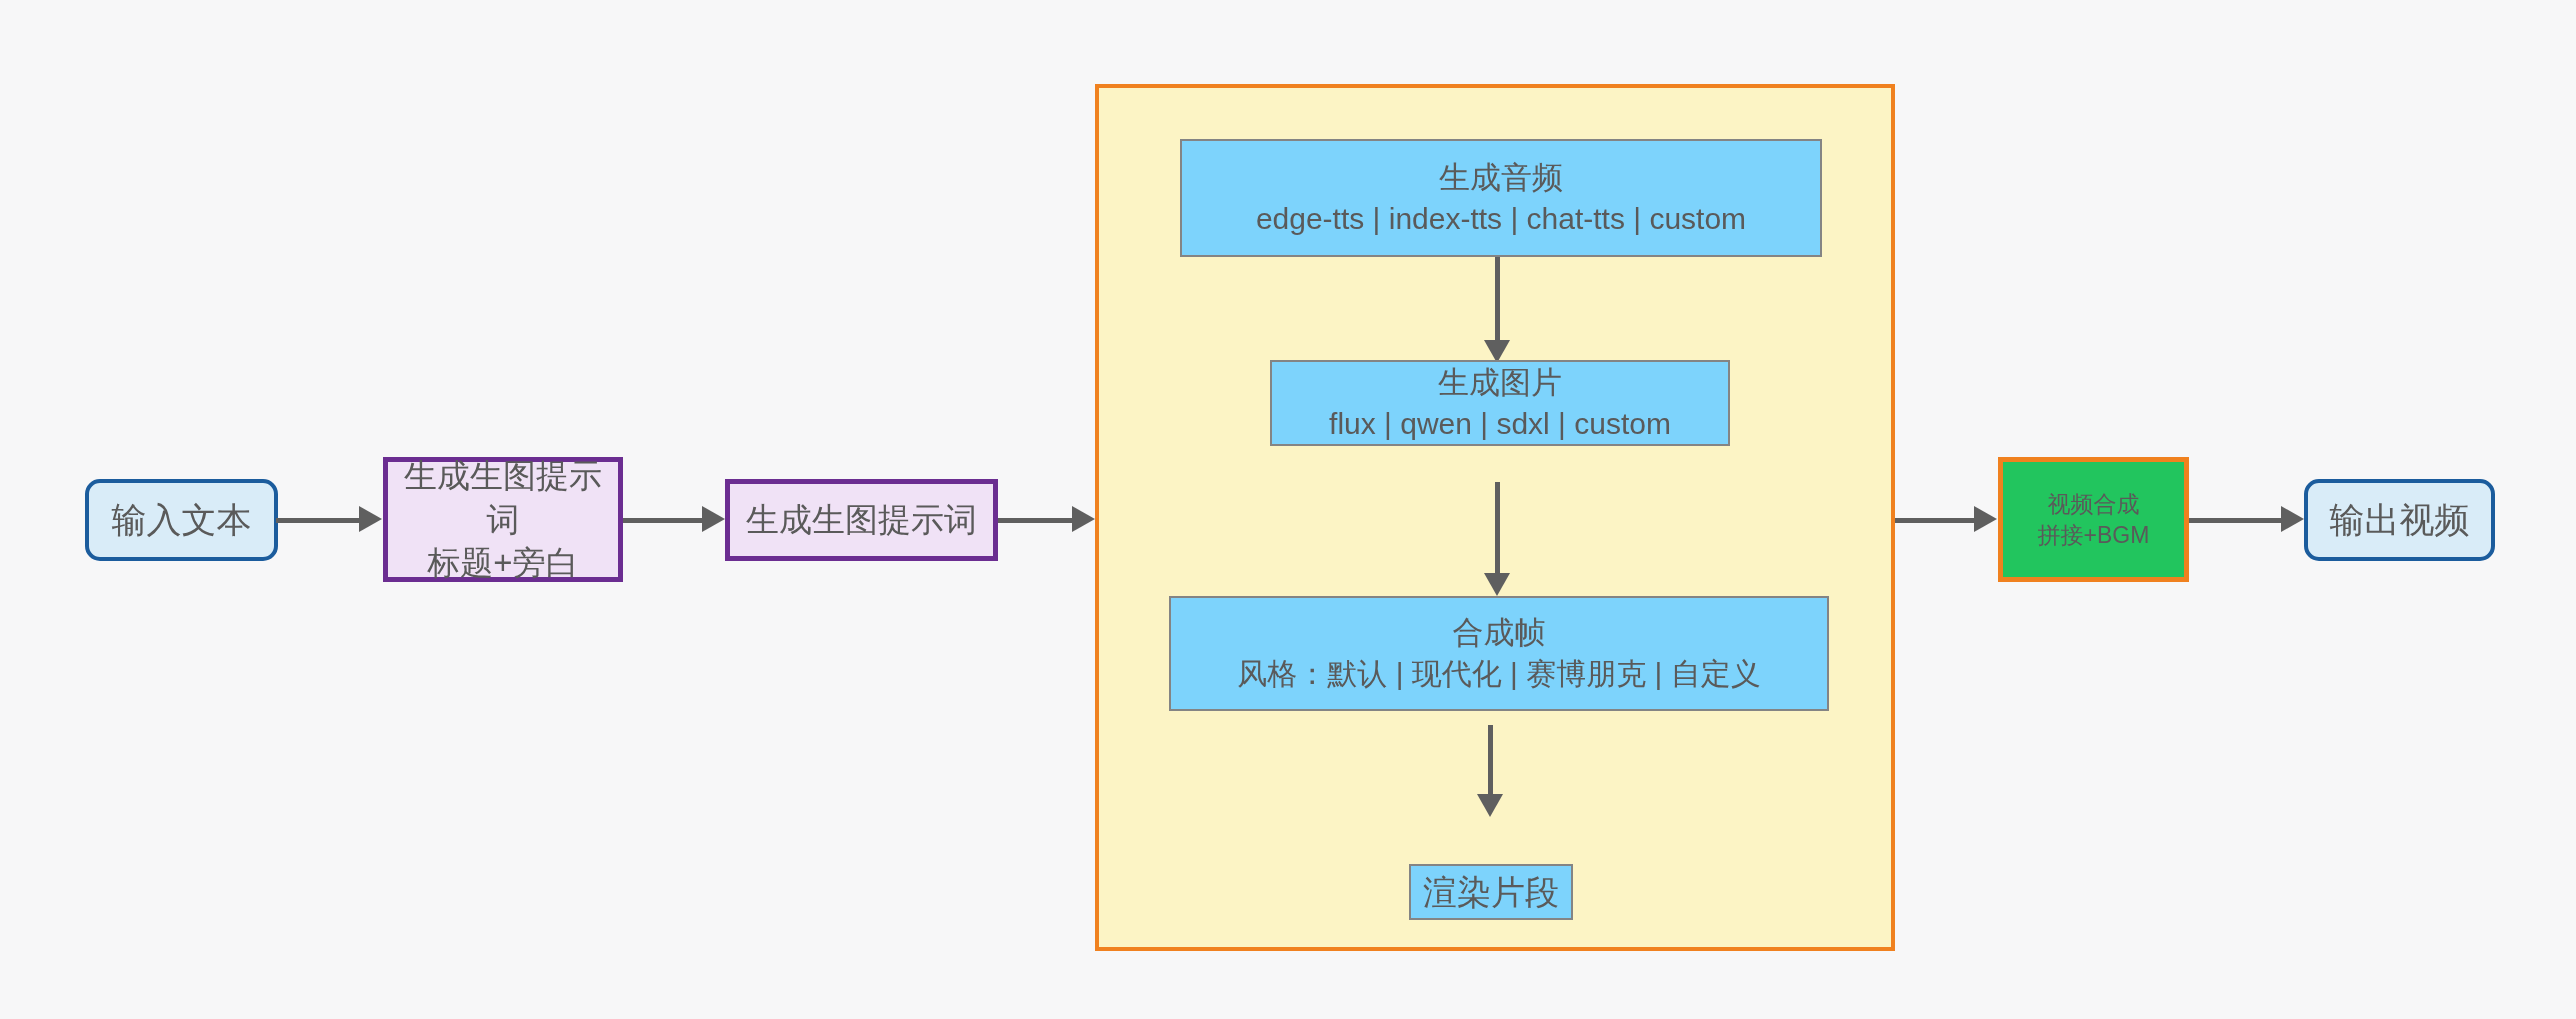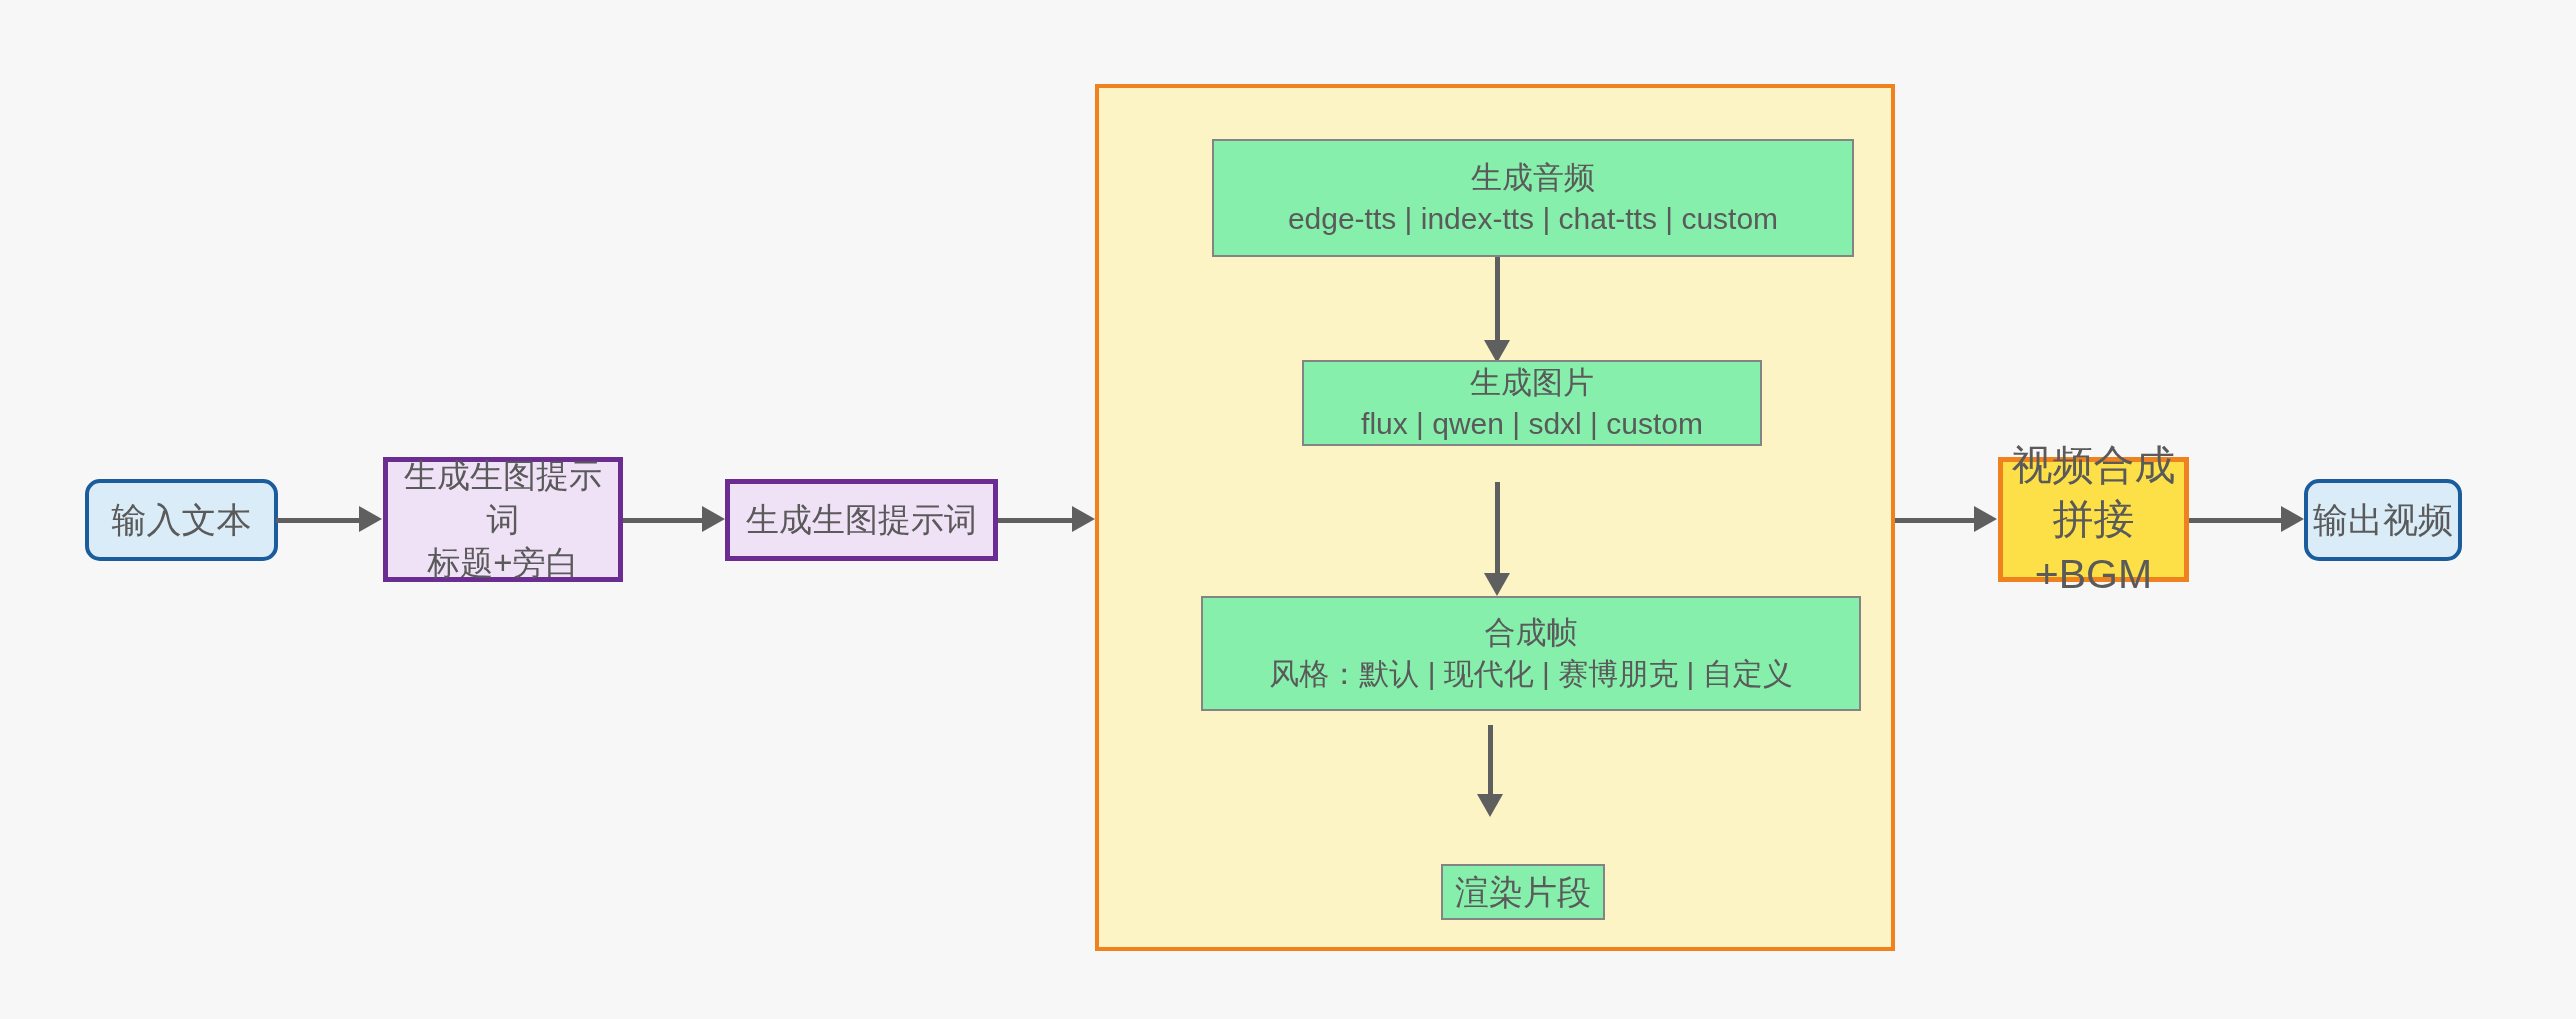--- a/index.html
+++ b/index.html
@@ -34,34 +34,33 @@
     border-radius: 15px;
     font-size: 35px;
   }
   .pstep {
     border: 5.5px solid #6b2d91;
     background: #f0e2f6;
     font-size: 33px;
   }
   .ostep {
     border: 5.5px solid #f0811f;
-    background: #fde047;
-    font-size: 41px;
+    background: #22c55e;
+    font-size: 23px;
   }
   .container-box {
     position: absolute;
     box-sizing: border-box;
     border: 4.5px solid #f0811f;
     background: #fcf4c5;
   }
   .wbox {
     border: 2.7px solid #848484;
-    background: #86efac;
+    background: #7dd3fc;
     font-size: 31px;
-    margin-left: 32px;
   }
   .wbox .t2 { font-size: 30px; white-space: nowrap; }
   .t1, .t2 { width: 100%; }
   .hline {
     position: absolute;
     height: 4.5px;
     background: #5f5f5f;
   }
   .vline {
     position: absolute;
@@ -144,18 +143,18 @@
   <div class="head-r" style="left:1974px; top:506px;"></div>
 
   <div class="node ostep" style="left:1998px; top:457px; width:191px; height:125px;">
     <div class="t1">视频合成</div>
     <div class="t2">拼接+BGM</div>
   </div>
 
   <div class="hline" style="left:2189px; top:518px; width:92px;"></div>
   <div class="head-r" style="left:2281px; top:506px;"></div>
 
-  <div class="node terminal" style="left:2304px; top:479px; width:158px; height:82px;">
+  <div class="node terminal" style="left:2304px; top:479px; width:191px; height:82px;">
     <div class="t1">输出视频</div>
   </div>
 
 </div>
 
 
 </body></html>

